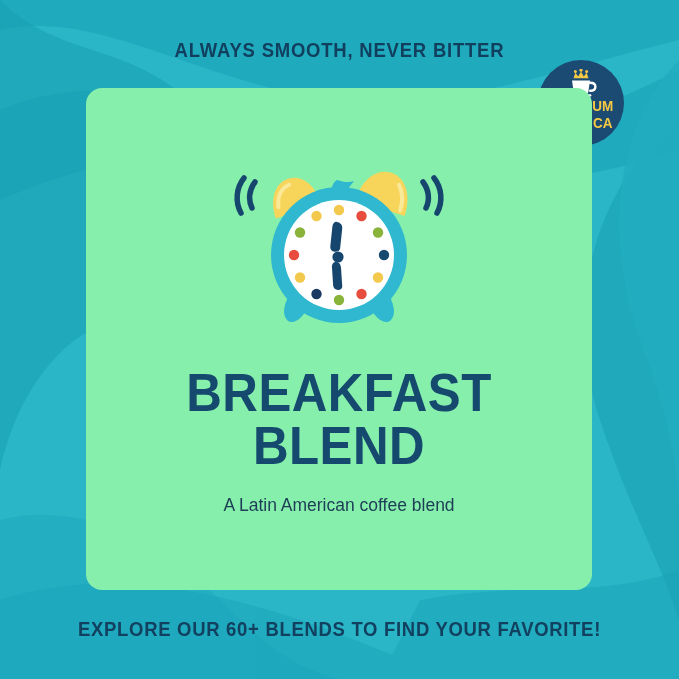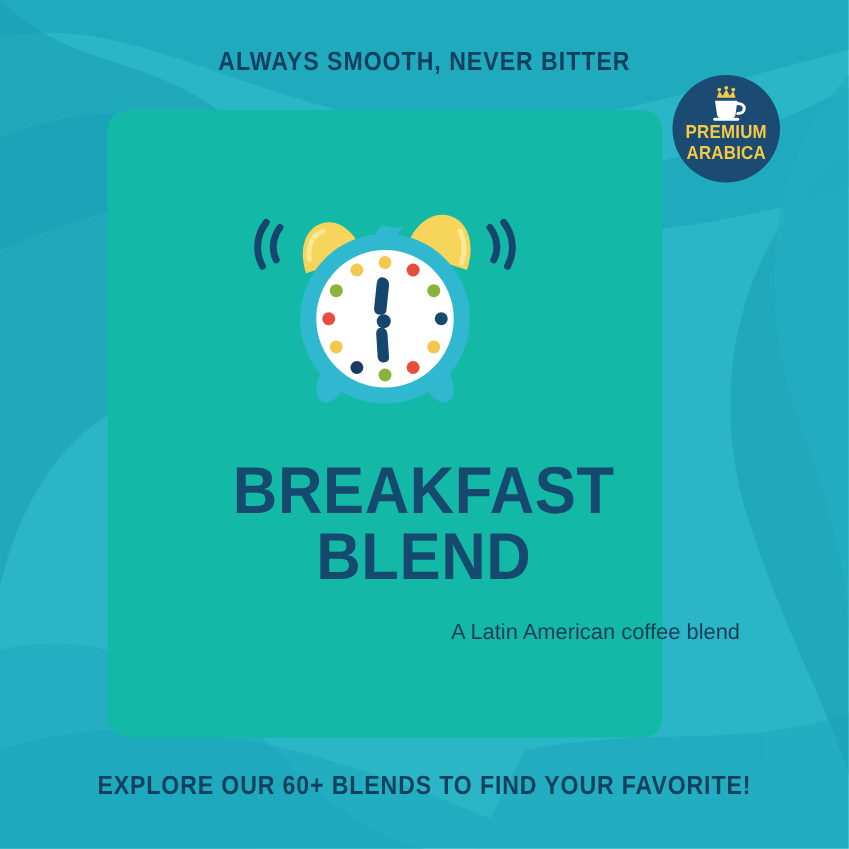--- a/index.html
+++ b/index.html
@@ -34,23 +34,23 @@
     letter-spacing: 0.9px;
     color: #11405e;
     transform: scaleX(0.88);
     white-space: nowrap;
   }
   
   .product-card {
     position: absolute;
     left: 86px;
     top: 88px;
-    width: 444px;
+    width: 506px;
     height: 502px;
-    background: #14b8a6;
+    background: #86efac;
     border-radius: 16px;
   }
   
   .clock-illustration {
     position: absolute;
     left: 50%;
     top: 52px;
     transform: translateX(-50%);
     width: 240px;
     height: 200px;
@@ -72,21 +72,21 @@
   }
   .product-title .title-line {
     display: block;
   }
   
   .product-description {
     position: absolute;
     left: 0;
     top: 404px;
     width: 506px;
-    text-align: right;
+    text-align: center;
     font-family: "Liberation Sans", sans-serif;
     font-size: 17.5px;
     line-height: 26px;
     color: #1d3c55;
   }
   .product-description .desc-line {
     display: block;
   }
   
   .footer-tagline {

